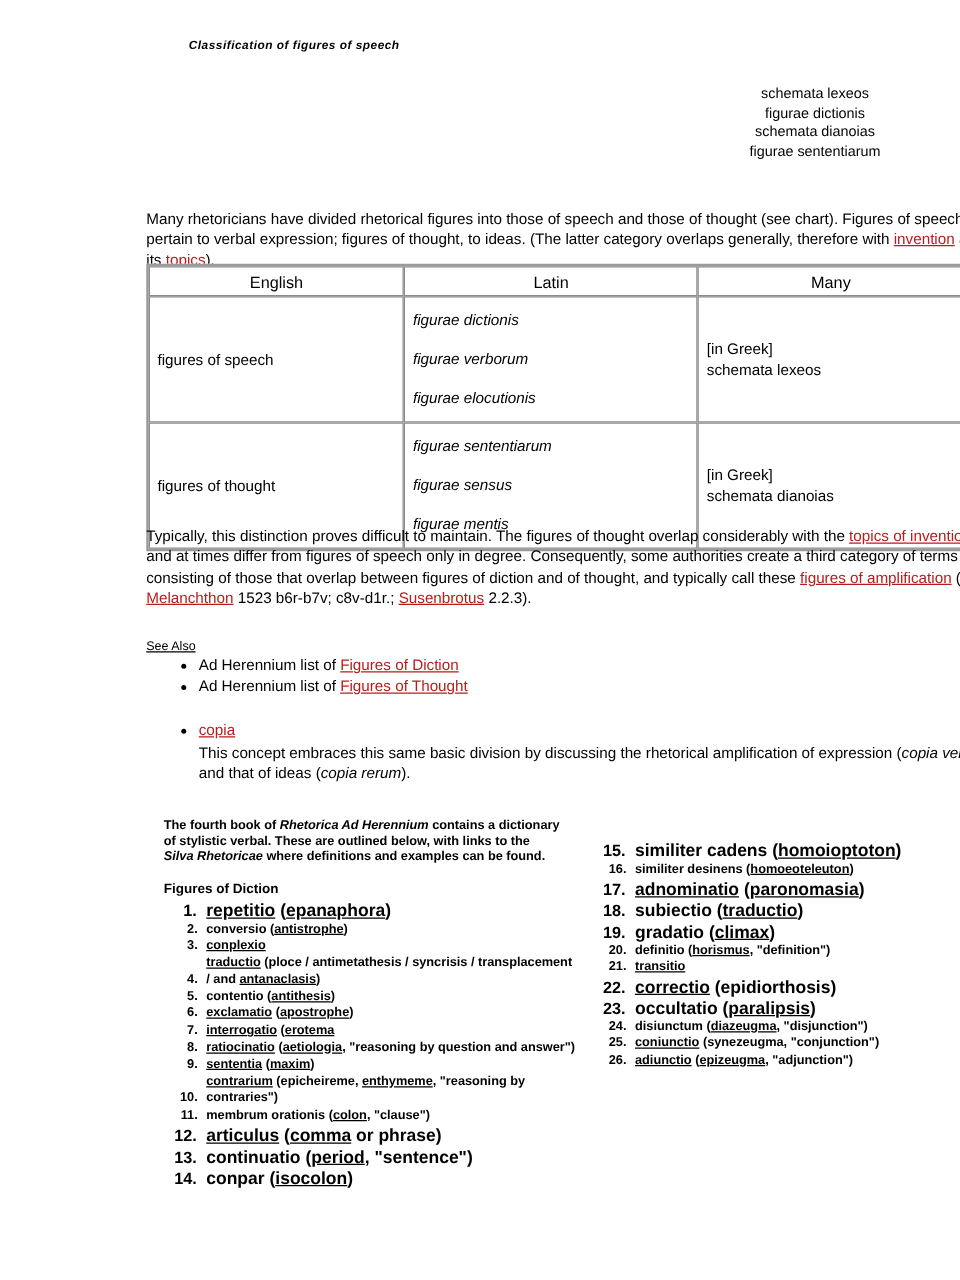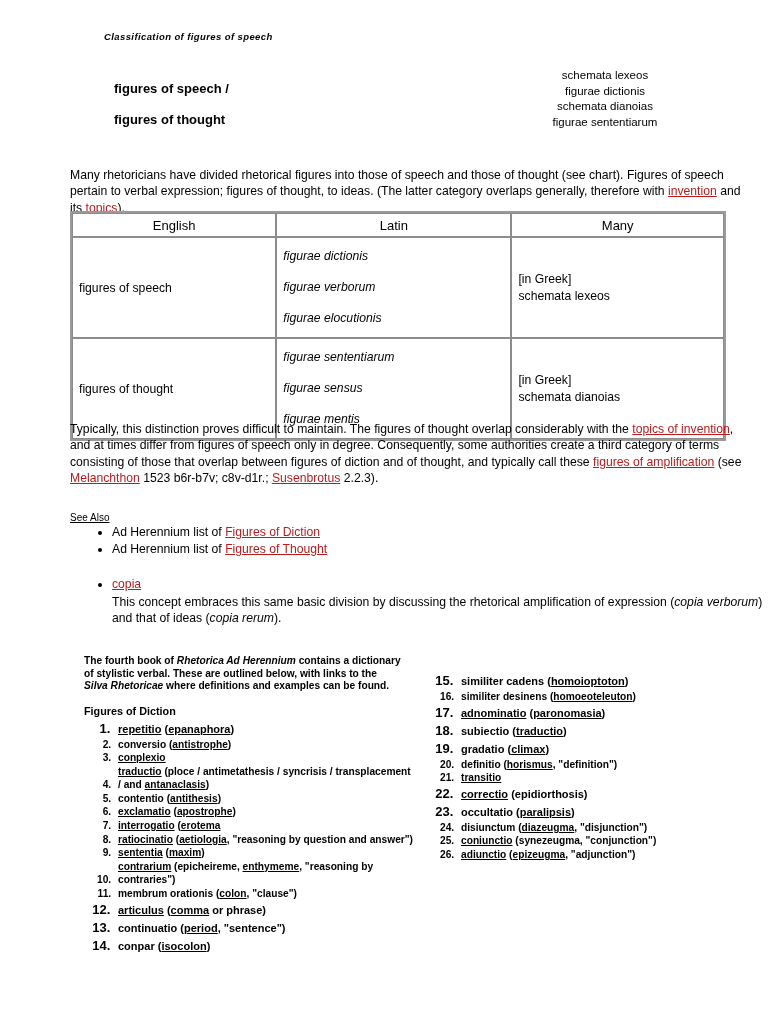--- a/index.html
+++ b/index.html
@@ -13,20 +13,21 @@
     position: relative;
     font-family: "Liberation Sans", sans-serif;
     color: #000000;
     overflow: hidden;
   }
 
   .page {
     position: absolute;
     inset: 0;
     padding: 8px;
+    margin-left: 47px;
   }
 
   
   .running-head {
     position: absolute;
     left: 104px;
     top: 31px;
     font-size: 9.5px;
     font-weight: bold;
     font-style: italic;
@@ -167,36 +168,34 @@
   }
   ol.terms {
     margin: 0;
     padding-left: 30px;
     font-size: 10.2px;
     line-height: 13.6px;
     font-weight: 600;
   }
   ol.terms li { margin: 0; padding-left: 4px; }
   ol.terms li.big { font-size: 13px; line-height: 17px; }
-  ol.terms li.big > span.t { font-size: 11px; }
+  ol.terms li.big > span.t { font-size: 14px; }
   ol.terms li > span.t { display: inline-block; }
   a.ul {
     color: #000000;
     text-decoration: underline;
   }
 </style>
 </head>
 <body>
 
 <div class="page">
 
   <div class="running-head">Classification of figures of speech</div>
 
-  <div class="title-left">figures of speech /
-figures of thought</div>
 
   <div class="title-right">
     <div>schemata lexeos</div>
     <div>figurae dictionis</div>
     <div>schemata dianoias</div>
     <div>figurae sententiarum</div>
   </div>
 
   <div class="para" id="intro-para"><span>Many rhetoricians have divided rhetorical figures into those of speech and those of thought (see chart). Figures of speech pertain to verbal expression; figures of thought, to ideas. (The latter category overlaps generally, therefore with </span><a class="lnk" href="#">invention</a><span> and its </span><a class="lnk" href="#">topics</a><span>).</span></div>
 

